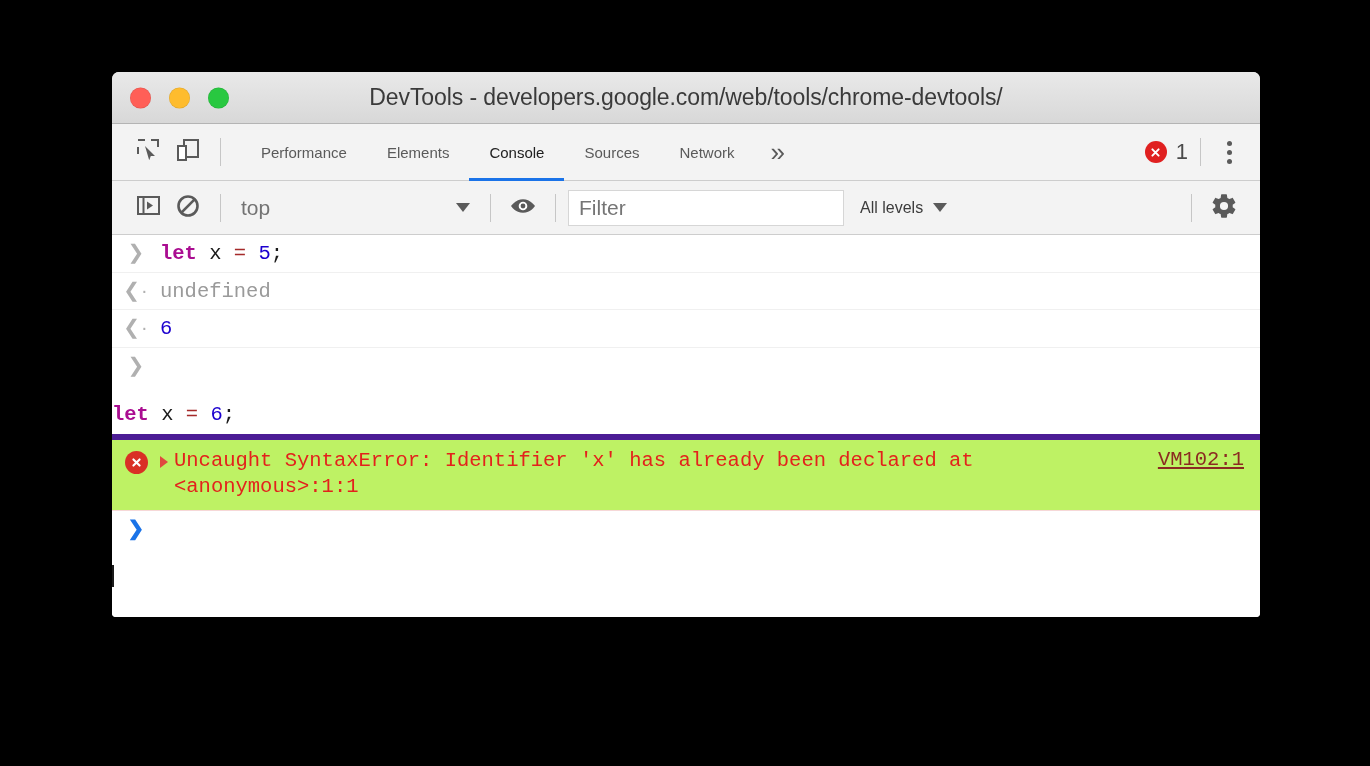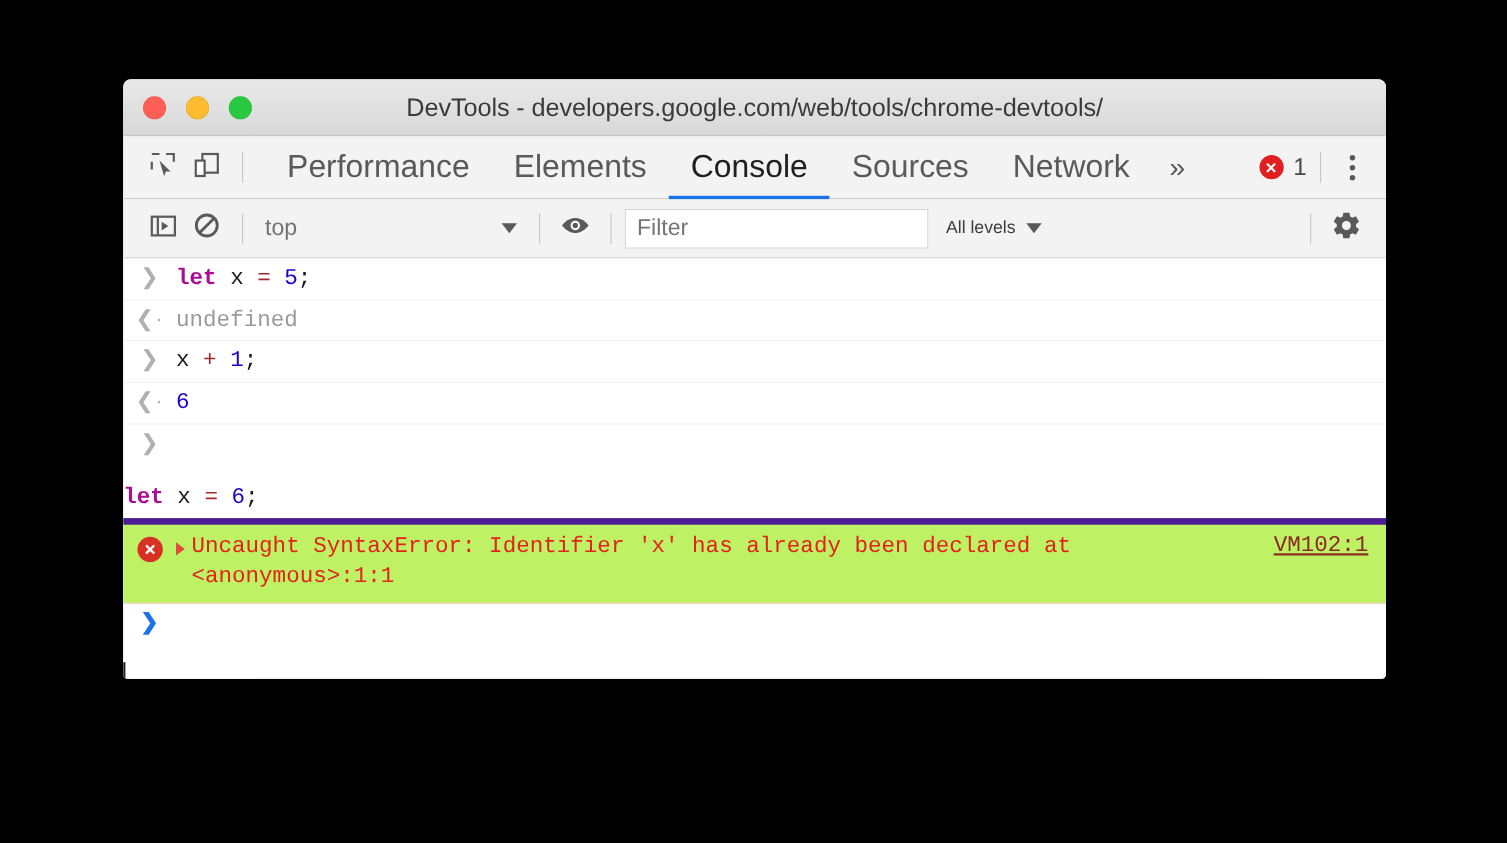--- a/index.html
+++ b/index.html
@@ -53,21 +53,21 @@
   .iconbtn {
     width:40px; height:40px;
     display:flex; align-items:center; justify-content:center;
     flex:0 0 auto;
   }
   .vdiv { width:1px; height:28px; background:#c6c6c6; margin:0 12px; flex:0 0 auto; }
   .tabs { display:flex; align-items:stretch; height:100%; margin-left:8px; }
   .tab {
     display:flex; align-items:center;
     padding:0 20px;
-    font-size:29px; color:#5a5a5a;
+    font-size:15px; color:#5a5a5a;
     position:relative;
     white-space:nowrap;
   }
   .tab.active { color:#202020; }
   .tab.active::after {
     content:""; position:absolute;
     left:0; right:0; bottom:-1px; height:3px;
     background:#1a73e8;
   }
   .tab.more { font-size:26px; padding:0 16px; color:#5a5a5a; }
@@ -329,26 +329,20 @@
       <div class="content"><span class="kw">let</span><span class="pl"> </span><span class="pl">x</span><span class="pl"> </span><span class="op">=</span><span class="pl"> </span><span class="num">5</span><span class="pl">;</span></div>
     </div>
 
     <div class="row">
       <div class="gutter">
         <span class="chev out"></span>
       </div>
       <div class="content"><span class="undef">undefined</span></div>
     </div>
 
-    <div class="row">
-      <div class="gutter">
-        <span class="chev in"></span>
-      </div>
-      <div class="content"><span class="pl">x</span><span class="pl"> </span><span class="op">+</span><span class="pl"> </span><span class="num">1</span><span class="pl">;</span></div>
-    </div>
 
     <div class="row">
       <div class="gutter">
         <span class="chev out"></span>
       </div>
       <div class="content"><span class="num">6</span></div>
     </div>
 
     <div class="row nosep">
       <div class="gutter">

